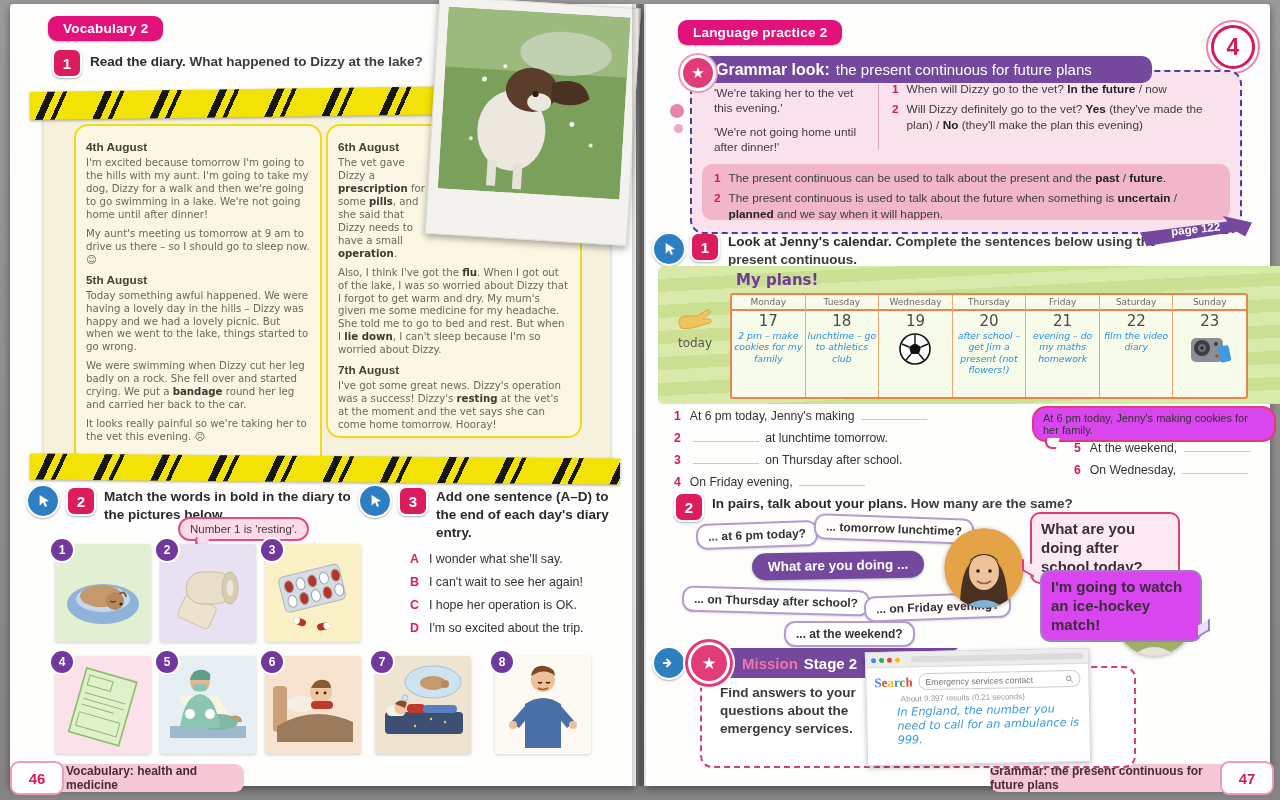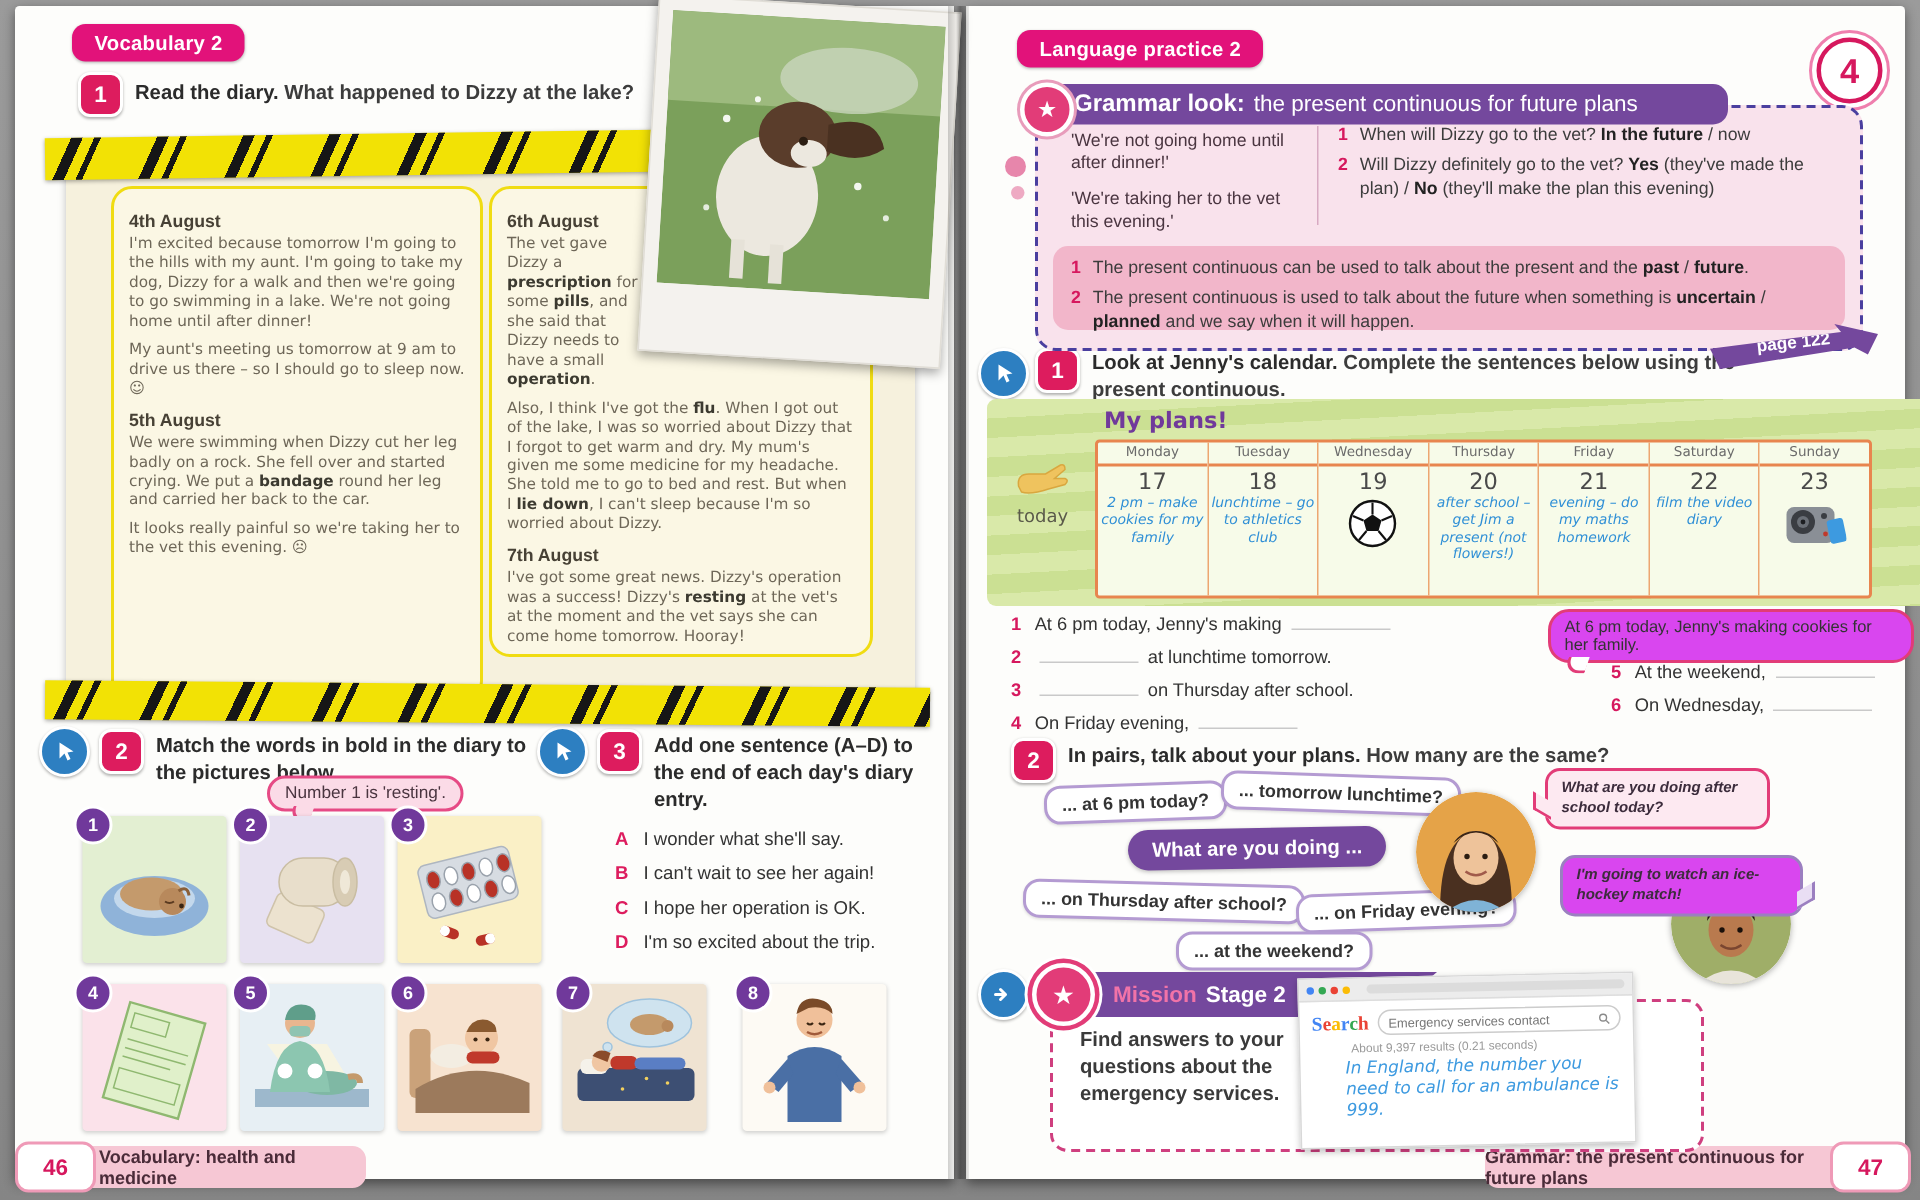--- a/index.html
+++ b/index.html
@@ -98,22 +98,22 @@
   .sent-row{display:flex;gap:9px;font-size:12.2px;color:#333;margin-bottom:7px;align-items:baseline;}
   .ex-bubble{position:absolute;background:#d946ef;border:2px solid #e23c78;border-radius:14px;
     padding:4px 9px;font-size:11px;color:#333;}
   .ex-bubble:after{content:"";position:absolute;left:10px;bottom:-9px;width:12px;height:9px;background:#fff;
     border-left:2px solid #e23c78;border-bottom:2px solid #e23c78;border-radius:0 0 0 10px;transform:skewX(-18deg);}
   .chat-bubble{position:absolute;background:#fff;border:2px solid #b49bd2;border-radius:11px;
     padding:4px 10px;font-size:12px;font-weight:bold;color:#333;white-space:nowrap;box-shadow:0 1px 2px rgba(0,0,0,.12);}
   .pill-purple{position:absolute;background:#74489d;color:#fff;border-radius:17px;padding:6px 16px;
     font-weight:bold;font-size:13.5px;white-space:nowrap;box-shadow:0 1px 3px rgba(0,0,0,.25);}
   .photo-circle{position:absolute;border-radius:50%;overflow:hidden;box-shadow:0 1px 4px rgba(0,0,0,.3);}
-  .say-bubble{position:absolute;border-radius:10px;padding:6px 9px;font-size:10px;font-weight:bold;
-    color:#3c2c3c;line-height:1.25;font-style:italic;}
+  .say-bubble{position:absolute;border-radius:10px;padding:6px 9px;font-size:15px;font-weight:bold;
+    color:#3c2c3c;line-height:1.25;}
   .say-pink{background:#fde9f1;border:2px solid #e23c78;}
   .say-pink:after{content:"";position:absolute;left:-10px;bottom:8px;width:10px;height:10px;background:#fde9f1;
     border-left:2px solid #e23c78;border-bottom:2px solid #e23c78;transform:skewY(30deg);}
   .say-purple{background:#d946ef;border:2px solid #9b7fc0;}
   .say-purple:after{content:"";position:absolute;right:-10px;bottom:6px;width:10px;height:10px;background:#e9def4;
     border-right:2px solid #9b7fc0;border-bottom:2px solid #9b7fc0;transform:skewY(-30deg);}
   .mission-ribbon{position:absolute;left:62px;top:644px;width:216px;height:30px;background:#74489d;
     clip-path:polygon(0 0,100% 0,86% 100%,0 100%);display:flex;align-items:center;padding-left:36px;
     font-size:15px;font-weight:bold;color:#fff;z-index:3;}
   .mission-ribbon .mword{color:#f173a8;margin-right:6px;}
@@ -149,20 +149,21 @@
 
     <div class="diary-wrap">
       <div class="diary-body"></div>
       <div class="tape tape-top"></div>
       <div class="tape tape-bottom"></div>
       <div class="dbox dbox1" id="diary-col-1">
           <div class="d-date">4th August</div>
           <p class="d-para">I'm excited because tomorrow I'm going to the hills with my aunt. I'm going to take my dog, Dizzy for a walk and then we're going to go swimming in a lake. We're not going home until after dinner!</p>
           <p class="d-para">My aunt's meeting us tomorrow at 9 am to drive us there – so I should go to sleep now. ☺</p>
           <div class="d-date">5th August</div>
+          <p class="d-para">Today something awful happened. We were having a lovely day in the hills – Dizzy was happy and we had a lovely picnic. But when we went to the lake, things started to go wrong.</p>
           <p class="d-para">We were swimming when Dizzy cut her leg badly on a rock. She fell over and started crying. We put a <b>bandage</b> round her leg and carried her back to the car.</p>
           <p class="d-para">It looks really painful so we're taking her to the vet this evening. ☹</p>
         </div>
       <div class="dbox dbox2" id="diary-col-2">
           <div class="d-date">6th August</div>
           <p class="d-para"><span style="float: right; width: 140px; height: 96px;"></span>The vet gave Dizzy a <b>prescription</b> for some <b>pills</b>, and she said that Dizzy needs to have a small <b>operation</b>.</p>
           <p class="d-para">Also, I think I've got the <b>flu</b>. When I got out of the lake, I was so worried about Dizzy that I forgot to get warm and dry. My mum's given me some medicine for my headache. She told me to go to bed and rest. But when I <b>lie down</b>, I can't sleep because I'm so worried about Dizzy.</p>
           <div class="d-date">7th August</div>
           <p class="d-para">I've got some great news. Dizzy's operation was a success! Dizzy's <b>resting</b> at the vet's at the moment and the vet says she can come home tomorrow. Hooray!</p>
         </div>
@@ -341,22 +342,22 @@
 
     <div class="star-circle" style="left:36px;top:51px;">★</div>
     <div class="gl-header">
       <span class="gtitle">Grammar look:</span>
       <span>the present continuous for future plans</span>
     </div>
     <div class="gl-box">
       <div class="gl-dot" style="left:-22px;top:32px;width:14px;height:14px;"></div>
       <div class="gl-dot" style="left:-18px;top:52px;width:9px;height:9px;opacity:.7;"></div>
       <div class="gl-quotes">
+        <p>'We're taking her to the vet this evening.'</p>
         <p>'We're not going home until after dinner!'</p>
-        <p>'We're taking her to the vet this evening.'</p>
       </div>
       <div class="gl-div"></div>
       <div class="gl-q" id="gl-questions">
           <div class="gl-row">
             <span class="gl-num">1</span>
             <span>When will Dizzy go to the vet? <b>In the future</b> / now</span>
           </div>
           <div class="gl-row">
             <span class="gl-num">2</span>
             <span>Will Dizzy definitely go to the vet? <b>Yes</b> (they've made the plan) / <b>No</b> (they'll make the plan this evening)</span>

